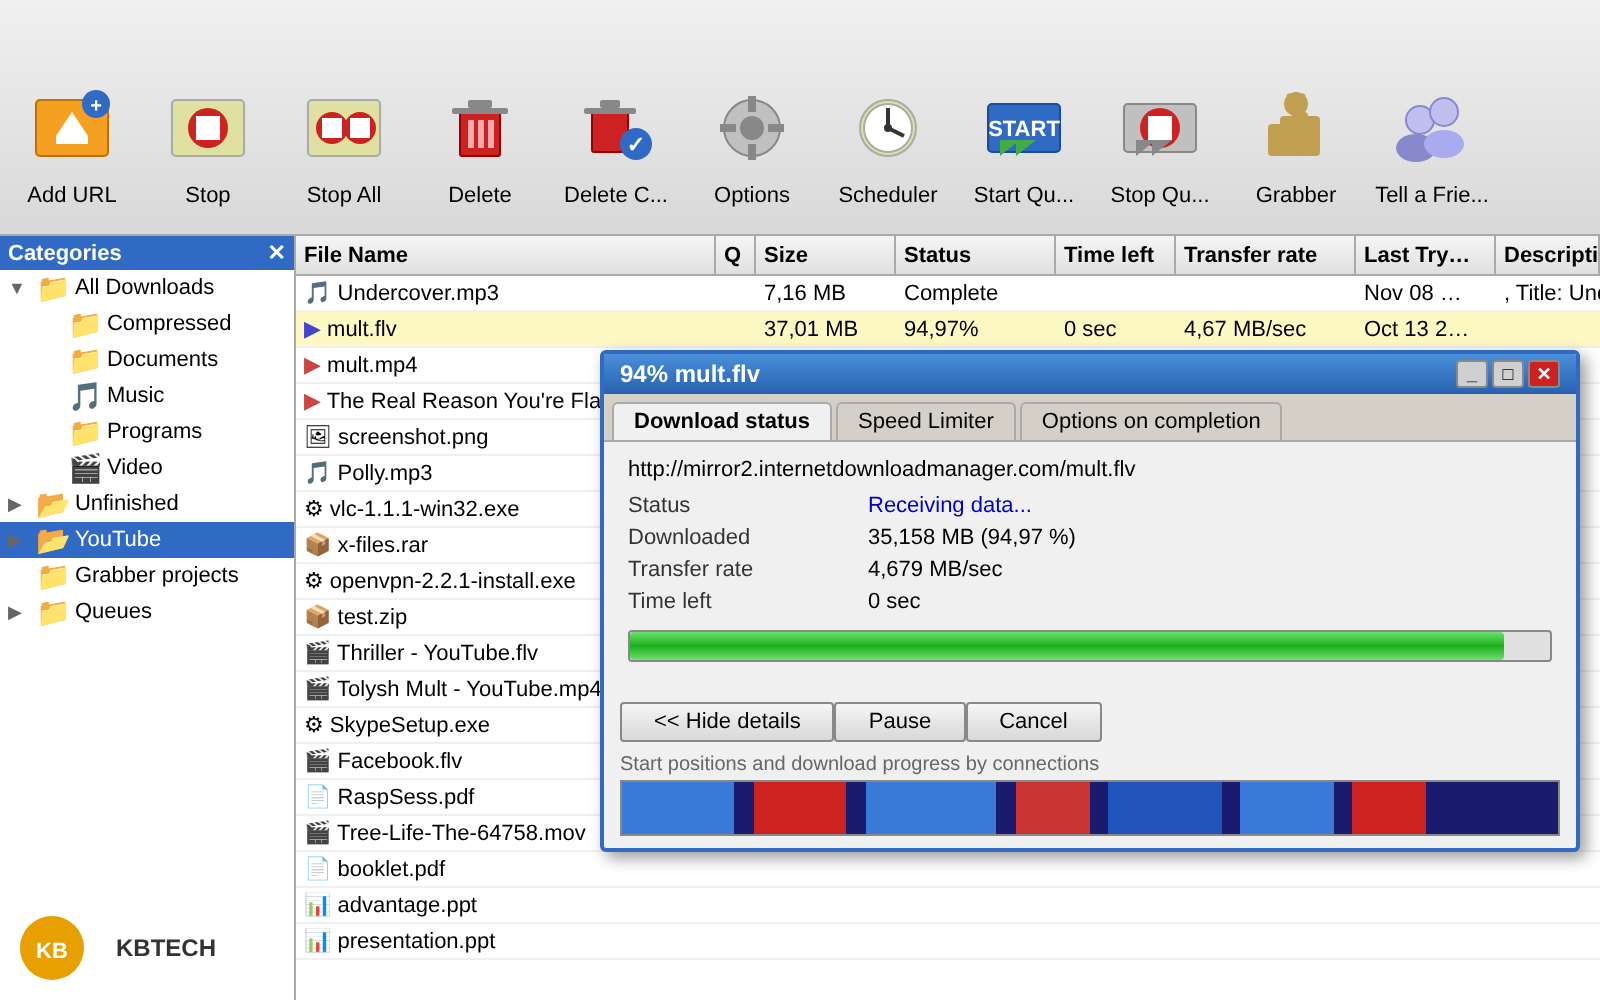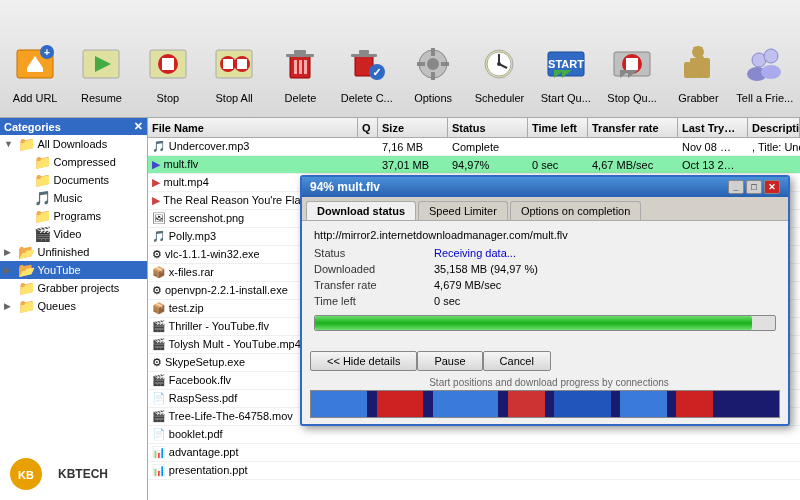--- a/index.html
+++ b/index.html
@@ -258,21 +258,21 @@
       overflow: hidden;
       position: relative;
     }
     .conn-bar {
       height: 100%;
       display: inline-block;
     }
     #status-positions {
       font-size: 10px;
       color: #666;
-      text-align: center;
+      text-align: left;
       padding-bottom: 2px;
       padding-left: 8px;
     }
 
     
     .col-name { width: 210px; min-width: 210px; }
     .col-q { width: 20px; min-width: 20px; }
     .col-size { width: 70px; min-width: 70px; }
     .col-status { width: 80px; min-width: 80px; }
     .col-timeleft { width: 60px; min-width: 60px; }
@@ -291,29 +291,20 @@
         <rect x="4" y="8" width="36" height="28" rx="2" fill="#f5a020" stroke="#c07000" stroke-width="1"></rect>
         <polygon points="22,14 30,26 14,26" fill="#fff"></polygon>
         <rect x="14" y="26" width="16" height="4" fill="#fff"></rect>
         <circle cx="34" cy="10" r="7" fill="#316ac5"></circle>
         <text x="34" y="14" text-anchor="middle" font-size="10" fill="#fff" font-weight="bold">+</text>
       </svg>
     </div>
     <div class="toolbar-label">Add URL</div>
   </div>
 
-  <div class="toolbar-btn">
-    <div class="toolbar-icon">
-      <svg width="44" height="44" viewBox="0 0 44 44">
-        <rect x="4" y="8" width="36" height="28" rx="2" fill="#e0e0a0" stroke="#aaa" stroke-width="1"></rect>
-        <polygon points="16,14 32,22 16,30" fill="#4a4"></polygon>
-      </svg>
-    </div>
-    <div class="toolbar-label">Resume</div>
-  </div>
 
   <div class="toolbar-btn">
     <div class="toolbar-icon">
       <svg width="44" height="44" viewBox="0 0 44 44">
         <rect x="4" y="8" width="36" height="28" rx="2" fill="#e0e0a0" stroke="#aaa" stroke-width="1"></rect>
         <circle cx="22" cy="22" r="10" fill="#cc2222"></circle>
         <rect x="16" y="16" width="12" height="12" fill="#fff"></rect>
       </svg>
     </div>
     <div class="toolbar-label">Stop</div>
@@ -526,21 +517,21 @@
         <div class="file-cell col-name"><span style="color:#c0a000;">🎵</span> Undercover.mp3</div>
         <div class="file-cell col-q"></div>
         <div class="file-cell col-size">7,16 MB</div>
         <div class="file-cell col-status">Complete</div>
         <div class="file-cell col-timeleft"></div>
         <div class="file-cell col-transfer"></div>
         <div class="file-cell col-lasttry">Nov 08 …</div>
         <div class="file-cell col-desc">, Title: Underc</div>
       </div>
 
-      <div class="file-row" style="background:#86efac;">
+      <div class="file-row" style="background:#fef9c3;">
         <div class="file-cell col-name"><span style="color:#4444cc;">▶</span> mult.flv</div>
         <div class="file-cell col-q"></div>
         <div class="file-cell col-size">37,01 MB</div>
         <div class="file-cell col-status">94,97%</div>
         <div class="file-cell col-timeleft">0 sec</div>
         <div class="file-cell col-transfer">4,67 MB/sec</div>
         <div class="file-cell col-lasttry">Oct 13 2…</div>
         <div class="file-cell col-desc"></div>
       </div>
 

